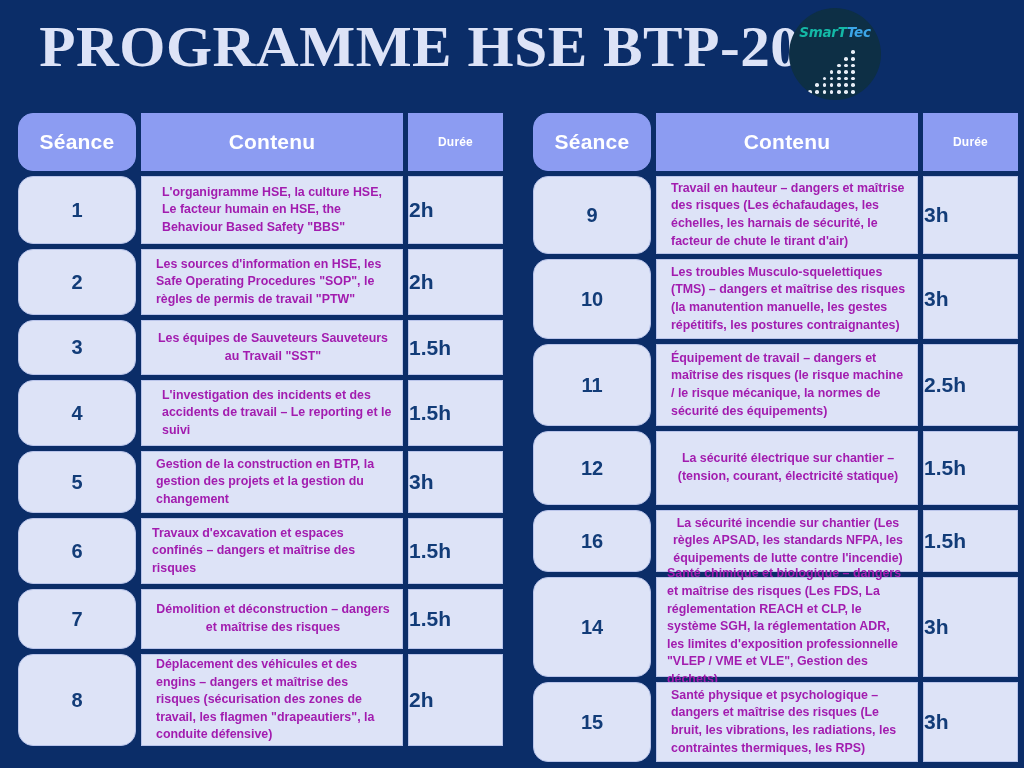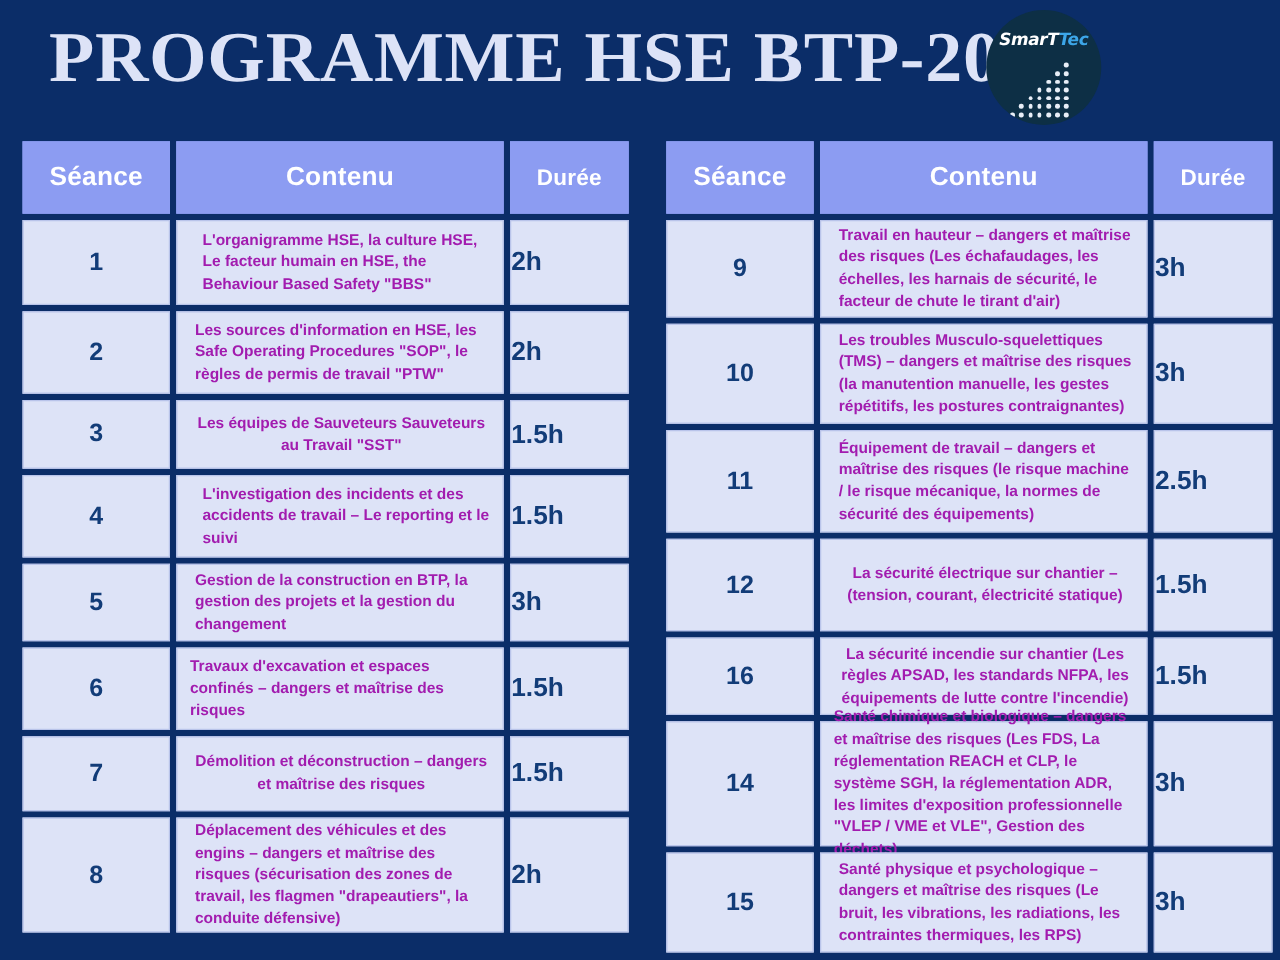--- a/index.html
+++ b/index.html
@@ -60,21 +60,21 @@
     left: 0;
     width: 92px;
     text-align: center;
     font-family: "DejaVu Sans", sans-serif;
     font-weight: bold;
     font-size: 13.5px;
     font-style: italic;
     letter-spacing: -0.3px;
     white-space: nowrap;
   }
-  .logo-word .c1 { color: #ffffff; font-style: italic; }
+  .logo-word .c1 { color: #14b8a6; font-style: italic; }
   .logo-word .c2 { color: #3ca6e8; }
   .logo-dots { position: absolute; top: 38px; left: 12px; }
   .logo-dots i {
     position: absolute;
     width: 3.6px;
     height: 3.6px;
     background: #e8eef7;
     border-radius: 50%;
     display: block;
   }
@@ -96,37 +96,37 @@
     gap: 5px;
     align-items: stretch;
   }
   .cell {
     background: #dde3f7;
     border: 1px solid #b9c4ea;
     box-sizing: border-box;
     display: flex;
     align-items: center;
   }
-  .c-seance { width: 118px; flex: 0 0 118px; justify-content: center; }
+  .c-seance { width: 118px; flex: 0 0 118px; justify-content: center; border-radius: 15px; }
   .c-contenu { flex: 1 1 auto; }
   .c-duree { width: 95px; flex: 0 0 95px; }
 
   .head .cell {
     background: #8c9cf2;
     border: 1px solid #8c9cf2;
     height: 58px;
     justify-content: center;
   }
   .head .htext {
     color: #ffffff;
     font-size: 21px;
     font-weight: bold;
     letter-spacing: 0.2px;
   }
-  .head .c-duree .htext { font-size: 18px; }
+  .head .c-duree .htext { font-size: 12px; }
 
   .num {
     color: #123c78;
     font-size: 20px;
     font-weight: bold;
   }
   .dur {
     color: #123c78;
     font-size: 21px;
     font-weight: bold;

